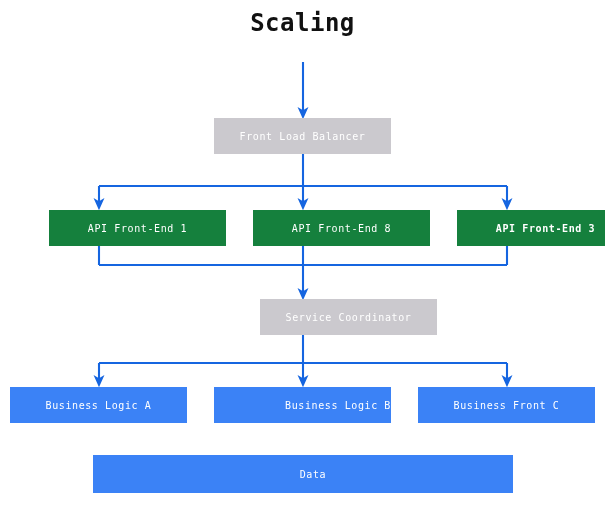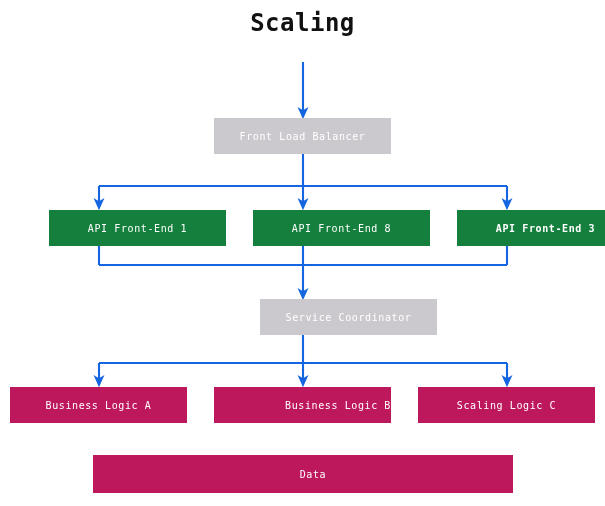--- a/index.html
+++ b/index.html
@@ -49,21 +49,21 @@
     box-sizing: border-box;
     font-family: "DejaVu Sans Mono", "Liberation Mono", monospace;
     font-size: 10px;
     color: #ffffff;
     letter-spacing: 0.6px;
     white-space: nowrap;
     overflow: hidden;
   }
   .node-gray   { background: #cbc9ce; }
   .node-cyan   { background: #15803d; margin-left: 39px; }
-  .node-orange { background: #be185d; }
+  .node-orange { background: #3b82f6; }
 
   
   #node-front-load-balancer { left: 214px; top: 118px; width: 177px; height: 36px; }
   #node-service-coordinator { left: 214px; top: 299px; width: 177px; height: 36px; margin-left: 46px; }
 
   #node-api-front-end-1 { left: 10px;  top: 210px; width: 177px; height: 36px; }
   #node-api-front-end-2 { left: 214px; top: 210px; width: 177px; height: 36px; }
   #node-api-front-end-3 { left: 418px; top: 210px; width: 177px; height: 36px; font-weight: bold; }
 
   #node-business-logic-a { left: 10px;  top: 387px; width: 177px; height: 36px; }
@@ -127,20 +127,20 @@
     <span>Service Coordinator</span>
   </div>
 
   <div class="node node-orange" id="node-business-logic-a">
     <span>Business Logic A</span>
   </div>
   <div class="node node-orange" id="node-business-logic-b">
     <span>Business Logic B</span>
   </div>
   <div class="node node-orange" id="node-business-logic-c">
-    <span>Scaling Logic C</span>
+    <span>Business Front C</span>
   </div>
 
   <div class="node node-orange" id="node-data">
     <span>Data</span>
   </div>
 
 </div>
 
 </body></html>

